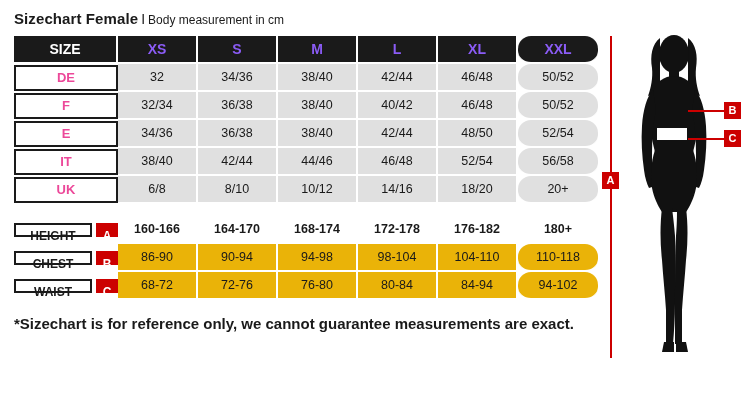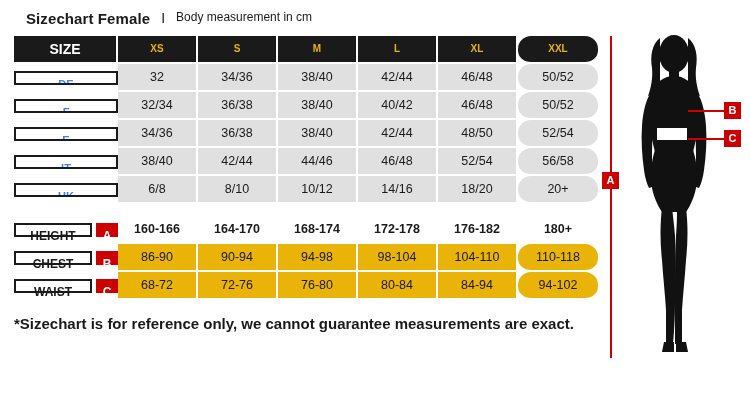--- a/index.html
+++ b/index.html
@@ -16,25 +16,25 @@
   }
   .page {
     position: relative;
     width: 750px;
     height: 414px;
   }
 
   
   .header {
     position: absolute;
-    left: 26px;
+    left: 14px;
     top: 10px;
     display: flex;
-    align-items: flex-start;
-    gap: 11px;
+    align-items: flex-end;
+    gap: 3px;
   }
   .header .title {
     font-size: 15px;
     font-weight: bold;
     color: #1a1a1a;
     letter-spacing: 0.1px;
   }
   .header .sep {
     font-size: 14px;
     color: #1a1a1a;
@@ -78,33 +78,33 @@
 
   
   .hdr-label {
     background: #1a1a1a;
     color: #ffffff;
     font-weight: bold;
     font-size: 14px;
   }
   .hdr-size {
     background: #1a1a1a;
-    color: #eab308;
-    font-weight: bold;
-    font-size: 10px;
+    color: #8b5cf6;
+    font-weight: bold;
+    font-size: 14px;
   }
 
   
   .row-label {
     background: #ffffff;
-    color: #3b82f6;
-    font-weight: bold;
-    font-size: 11px;
+    color: #ec4899;
+    font-weight: bold;
+    font-size: 13px;
     border: 2px solid #1a1a1a;
-    height: 14px;
+    height: 26px;
     line-height: 22px;
     box-sizing: border-box;
     text-align: center;
   }
   .val-cell {
     background: #e0e0e0;
   }
 
   
   .meas-label-wrap {

